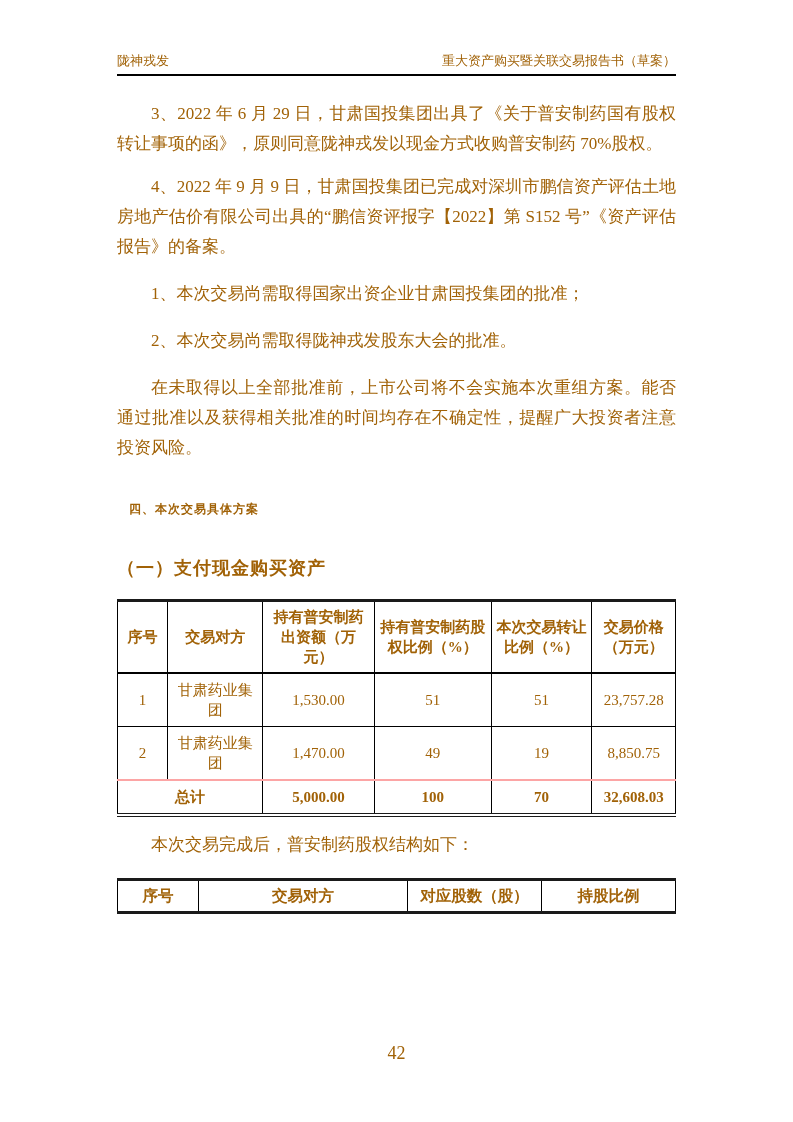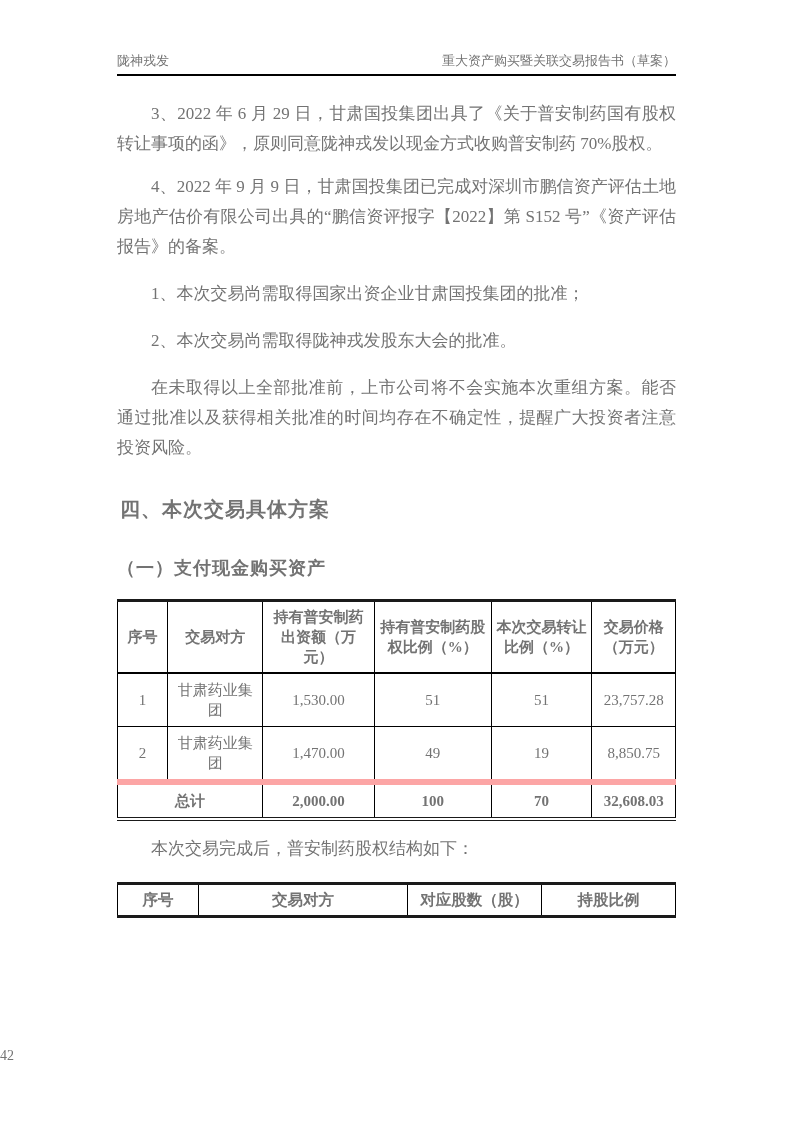--- a/index.html
+++ b/index.html
@@ -4,21 +4,21 @@
 <style>
   html, body { margin:0; padding:0; background:#ffffff; }
   .page {
     position: relative;
     width: 793px;
     height: 1122px;
     background: #ffffff;
     box-sizing: border-box;
     padding: 52px 117px 0 117px;
     font-family: "Liberation Serif", "DejaVu Serif", serif;
-    color: #737373;
+    color: #a16207;
     overflow: hidden;
   }
   .page-header {
     display: flex;
     justify-content: space-between;
     align-items: flex-end;
     font-size: 13px;
     line-height: 18px;
     padding-bottom: 4px;
     border-bottom: 2px solid #000;
@@ -41,23 +41,23 @@
     font-family: "Liberation Sans", "DejaVu Sans", sans-serif;
     font-weight: bold;
     font-size: 18px;
     line-height: 26px;
     margin: 32px 0 16px 0;
     letter-spacing: 1px;
   }
   .heading-main {
     font-family: "Liberation Sans", "DejaVu Sans", sans-serif;
     font-weight: bold;
-    font-size: 20px;
+    font-size: 12px;
     line-height: 28px;
-    margin: 32px 0 14px 3px;
+    margin: 32px 0 14px 12px;
     letter-spacing: 1px;
   }
   table {
     width: 100%;
     border-collapse: collapse;
     table-layout: fixed;
   }
   .data-table { margin-top: 18px; }
   .data-table th, .data-table td {
     border: 1px solid #000;
@@ -68,30 +68,30 @@
   .t1 { border-bottom: 4px double #1a1a1a; font-size: 15px; }
   .t2 { border-bottom: 3px solid #1a1a1a; font-size: 15.5px; }
   .data-table th {
     font-weight: bold;
     padding: 5px 3px;
     line-height: 20px;
   }
   .t1 td { padding: 6px 3px; line-height: 20px; }
   .data-table thead th { border-bottom: 2px solid #000; }
   .total-row td {
-    border-top: 6px solid #fca5a5;
+    border-top: 2px solid #fca5a5;
     font-weight: bold;
   }
   .total-label { font-weight: bold; }
   .page-num {
     position: absolute;
     left: 0; right: 0;
     bottom: 58px;
-    text-align: left;
-    font-size: 14px;
+    text-align: center;
+    font-size: 18px;
   }
 </style>
 </head>
 <body>
 
 <div class="page">
 
   <div class="page-header">
     <span>陇神戎发</span>
     <span>重大资产购买暨关联交易报告书（草案）</span>
@@ -144,21 +144,21 @@
       <tr>
         <td>2</td>
         <td>甘肃药业集团</td>
         <td>1,470.00</td>
         <td>49</td>
         <td>19</td>
         <td>8,850.75</td>
       </tr>
       <tr class="total-row">
         <td colspan="2" class="total-label">总计</td>
-        <td>2,000.00</td>
+        <td>5,000.00</td>
         <td>100</td>
         <td>70</td>
         <td>32,608.03</td>
       </tr>
     </tbody>
   </table>
 
 
   <p class="body-para">本次交易完成后，普安制药股权结构如下：</p>
 

